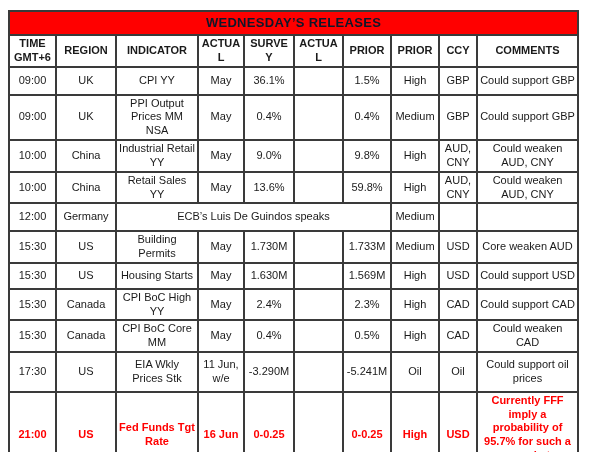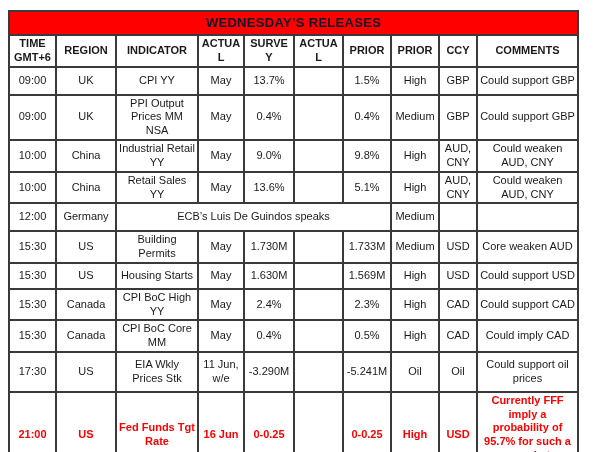--- a/index.html
+++ b/index.html
@@ -74,21 +74,21 @@
     <th>PRIOR</th>
     <th>CCY</th>
     <th>COMMENTS</th>
   </tr>
 
   <tr style="height:28px">
     <td>09:00</td>
     <td>UK</td>
     <td>CPI YY</td>
     <td>May</td>
-    <td>13.7%</td>
+    <td>36.1%</td>
     <td></td>
     <td>1.5%</td>
     <td>High</td>
     <td>GBP</td>
     <td>Could support GBP</td>
   </tr>
 
   <tr style="height:32px">
     <td>09:00</td>
     <td>UK</td>
@@ -115,21 +115,21 @@
     <td>Could weaken AUD, CNY</td>
   </tr>
 
   <tr style="height:30px">
     <td>10:00</td>
     <td>China</td>
     <td>Retail Sales YY</td>
     <td>May</td>
     <td>13.6%</td>
     <td></td>
-    <td>5.1%</td>
+    <td>59.8%</td>
     <td>High</td>
     <td>AUD, CNY</td>
     <td>Could weaken AUD, CNY</td>
   </tr>
 
   <tr style="height:28px">
     <td>12:00</td>
     <td>Germany</td>
     <td colspan="5">ECB’s Luis De Guindos speaks</td>
     <td>Medium</td>
@@ -179,21 +179,21 @@
   <tr style="height:30px">
     <td>15:30</td>
     <td>Canada</td>
     <td>CPI BoC Core MM</td>
     <td>May</td>
     <td>0.4%</td>
     <td></td>
     <td>0.5%</td>
     <td>High</td>
     <td>CAD</td>
-    <td>Could imply CAD</td>
+    <td>Could weaken CAD</td>
   </tr>
 
   <tr style="height:40px">
     <td>17:30</td>
     <td>US</td>
     <td>EIA Wkly Prices Stk</td>
     <td>11 Jun, w/e</td>
     <td>-3.290M</td>
     <td></td>
     <td>-5.241M</td>

